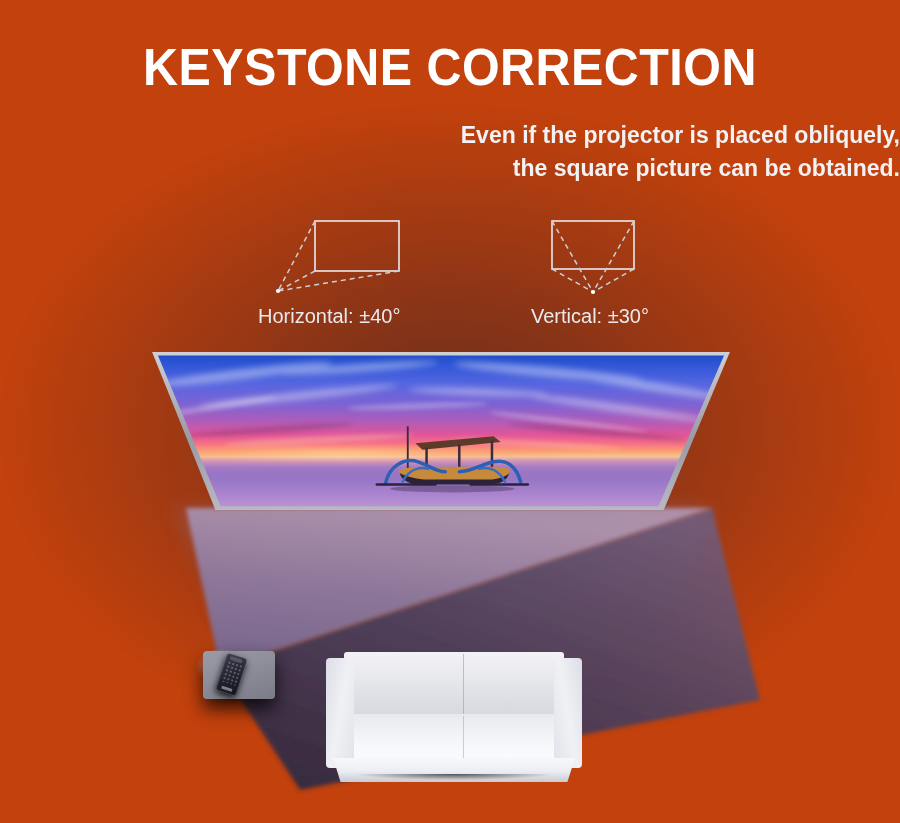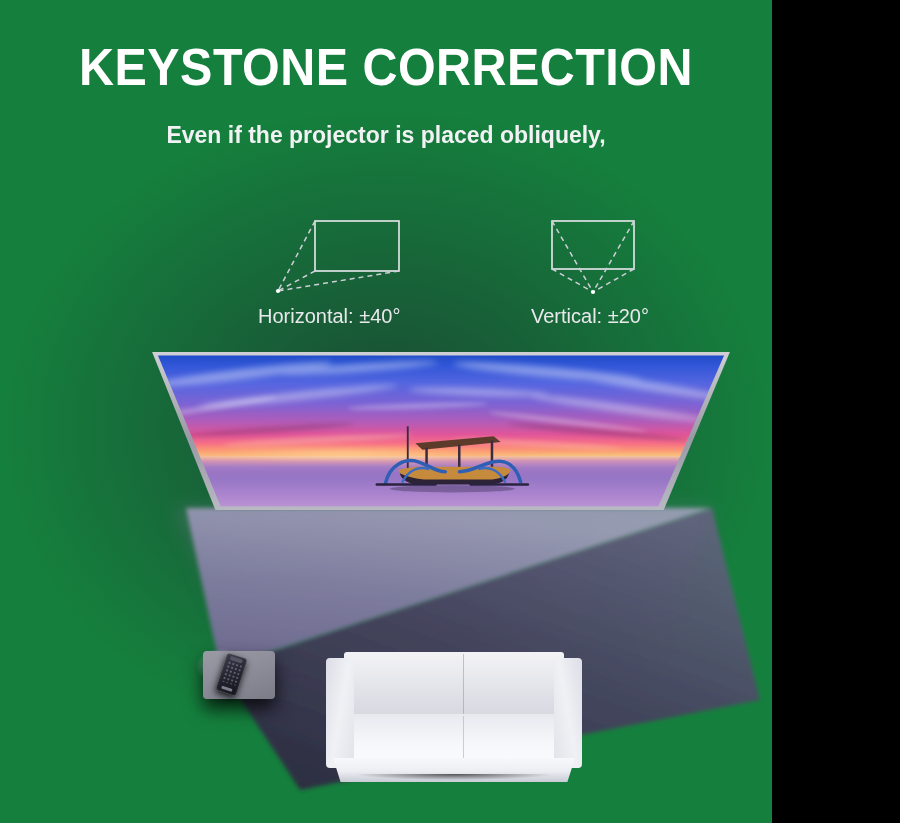--- a/index.html
+++ b/index.html
@@ -1,22 +1,22 @@
 <!DOCTYPE html>
 <html><head>
 <meta charset="utf-8">
 <style>
   html,body{margin:0;padding:0;background:#000;}
   body{
     font-family:"Liberation Sans","DejaVu Sans",sans-serif;
   }
   #stage{
     position:relative;
-    width:772px;height:823px;
-    background:#15803d;
+    width:900px;height:823px;
+    background:#c2410c;
     overflow:hidden;
   }
   
   #vignette{
     position:absolute;inset:0;
     background:radial-gradient(ellipse 70% 55% at 50% 52%, rgba(30,28,44,.55) 0%, rgba(13,13,16,0) 72%);
     pointer-events:none;
   }
 
   
@@ -31,21 +31,21 @@
     transform:scaleX(.95);
   }
   #subtitle{
     position:absolute;left:0;right:0;top:119px;
     text-align:center;
     color:#f2f2f4;
     font-size:23px;
     font-weight:600;
     line-height:1.42;
   }
-  #subtitle span{display:block;}
+  #subtitle span{display:block;text-align:right;}
 
   
   .icon-group{position:absolute;top:213px;}
   #icon-h{left:270px;}
   #icon-v{left:532px;}
   .icon-caption{
     position:absolute;top:305px;
     color:#e9e9ec;
     font-size:20px;
     font-weight:400;
@@ -222,20 +222,21 @@
 
     <polygon points="220,668 186,508 712,508" fill="url(#gBeamBright)" filter="url(#fSoft)"></polygon>
 
     <ellipse cx="222" cy="666" rx="26" ry="18" fill="url(#gLensGlow)"></ellipse>
   </svg>
 
   <div id="title">KEYSTONE CORRECTION</div>
 
   <div id="subtitle">
     <span>Even if the projector is placed obliquely,</span>
+    <span>the square picture can be obtained.</span>
   </div>
 
   <div class="icon-group" id="icon-h">
     <svg width="136" height="86" viewBox="0 0 136 86">
 
       <rect x="45" y="8" width="84" height="50" fill="none" stroke="#e9e9ee" stroke-width="1.6"></rect>
 
       <line x1="45" y1="8" x2="8" y2="78" stroke="#cfcfd8" stroke-width="1.5" stroke-dasharray="5 4"></line>
       <line x1="129" y1="58" x2="8" y2="78" stroke="#cfcfd8" stroke-width="1.5" stroke-dasharray="5 4"></line>
       <line x1="45" y1="58" x2="8" y2="78" stroke="#cfcfd8" stroke-width="1.5" stroke-dasharray="5 4"></line>
@@ -249,21 +250,21 @@
     <svg width="120" height="86" viewBox="0 0 120 86">
       <rect x="20" y="8" width="82" height="48" fill="none" stroke="#e9e9ee" stroke-width="1.6"></rect>
 
       <line x1="20" y1="8" x2="61" y2="79" stroke="#cfcfd8" stroke-width="1.5" stroke-dasharray="5 4"></line>
       <line x1="102" y1="8" x2="61" y2="79" stroke="#cfcfd8" stroke-width="1.5" stroke-dasharray="5 4"></line>
       <line x1="20" y1="56" x2="61" y2="79" stroke="#cfcfd8" stroke-width="1.5" stroke-dasharray="5 4"></line>
       <line x1="102" y1="56" x2="61" y2="79" stroke="#cfcfd8" stroke-width="1.5" stroke-dasharray="5 4"></line>
       <circle cx="61" cy="79" r="2.1" fill="#ffffff"></circle>
     </svg>
   </div>
-  <div class="icon-caption" id="cap-v">Vertical: ±20°</div>
+  <div class="icon-caption" id="cap-v">Vertical: ±30°</div>
 
   <div id="screen-wrap">
     <div id="screen-bezel"></div>
     <div id="screen-img">
       <div class="sky"></div>
       <div class="horizon-glow"></div>
       <div class="sea-shine"></div>
 
       <svg style="position:absolute;inset:0;width:100%;height:100%" viewBox="0 0 586 158" preserveAspectRatio="none">
         <defs>

